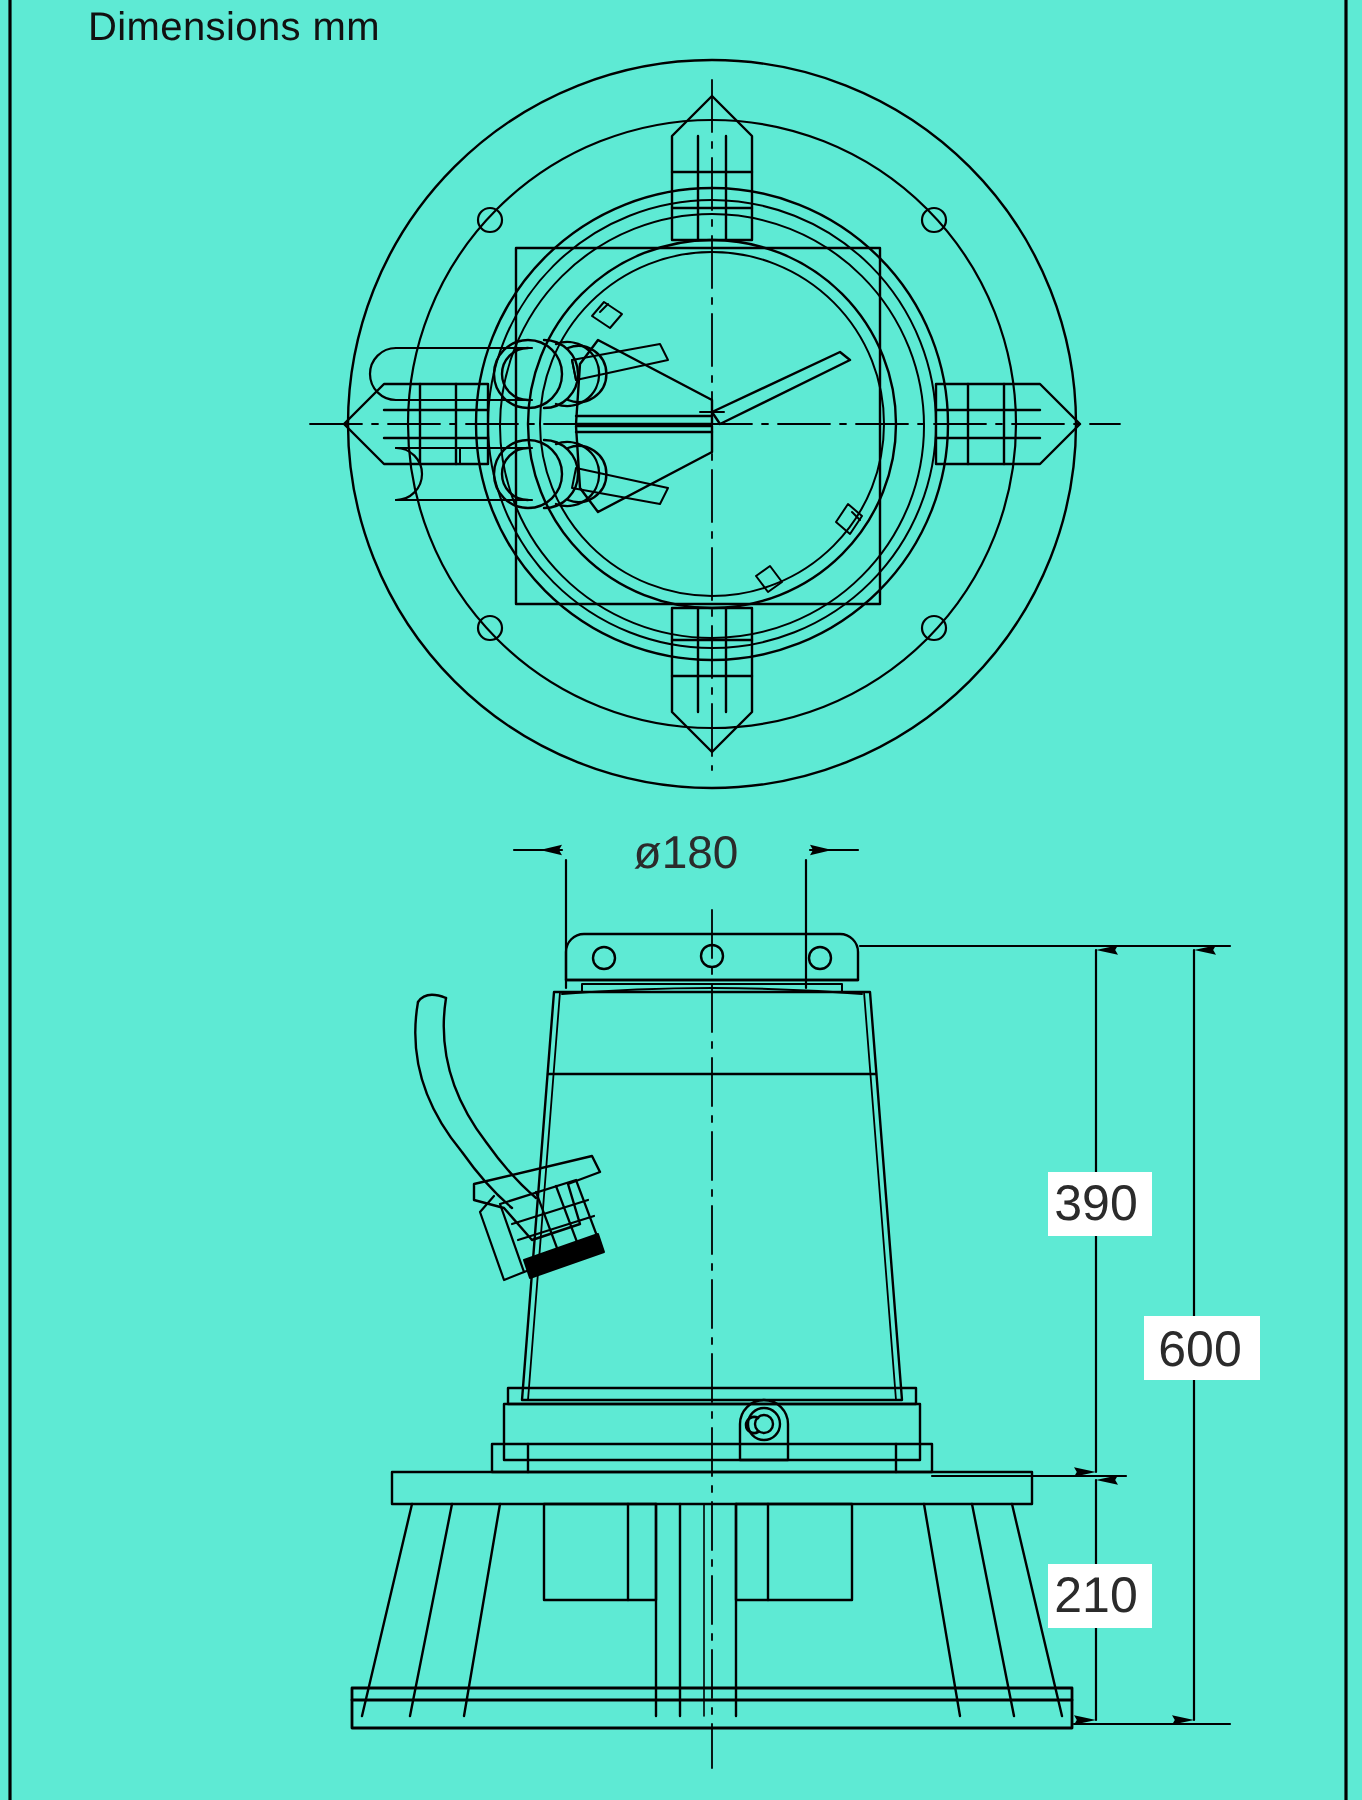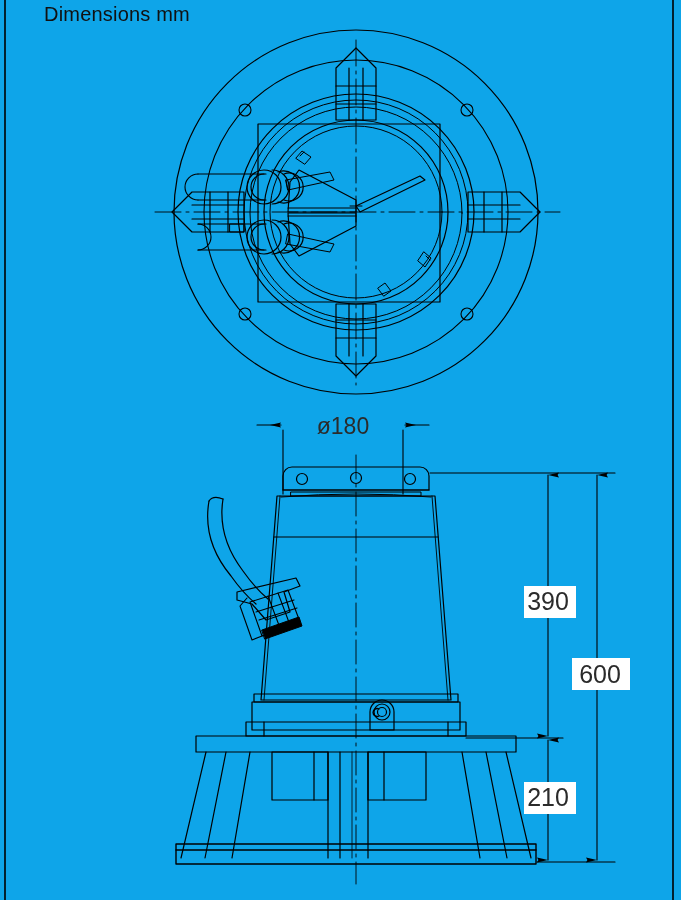--- a/index.html
+++ b/index.html
@@ -9,21 +9,21 @@
     background: #ffffff;
   }
   body {
     font-family: "Liberation Sans", sans-serif;
     color: #000000;
   }
   #page {
     position: relative;
     width: 681px;
     height: 900px;
-    background: #0ea5e9;
+    background: #5eead4;
     overflow: hidden;
   }
   #title {
     position: absolute;
     left: 44px;
     top: 0px;
     font-size: 20px;
     line-height: 28px;
     font-family: "Liberation Sans", sans-serif;
     color: #111111;

